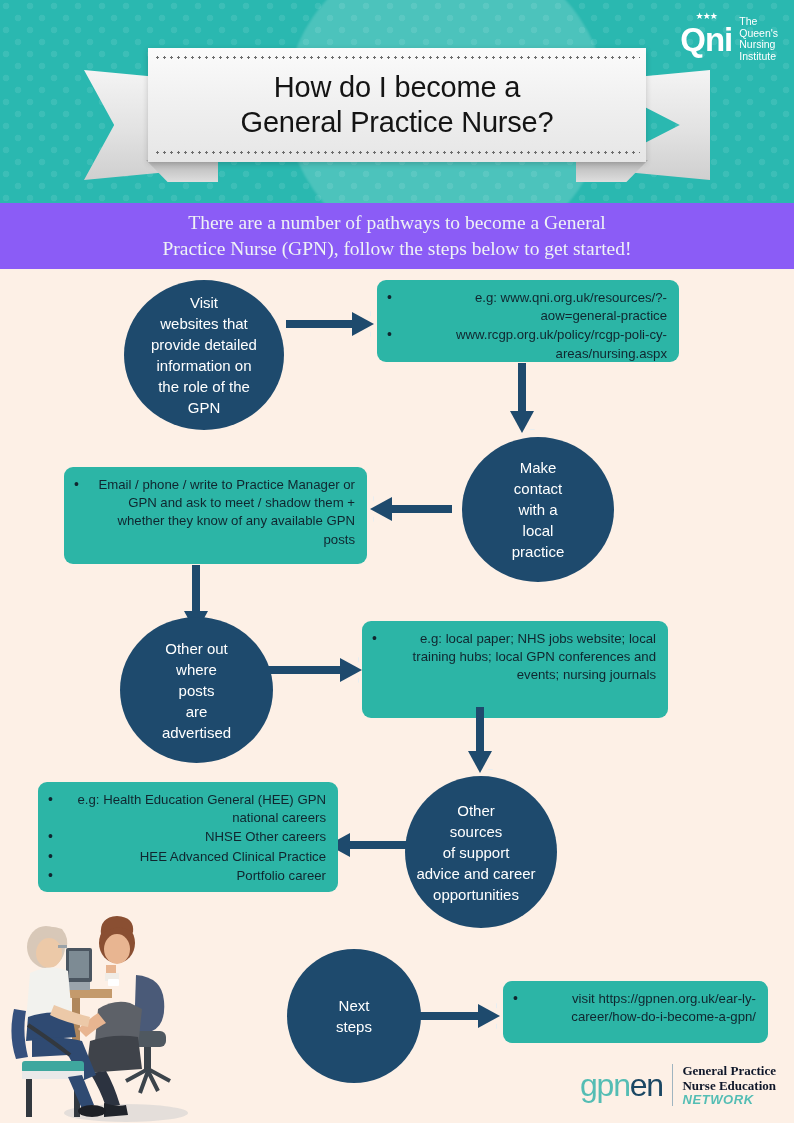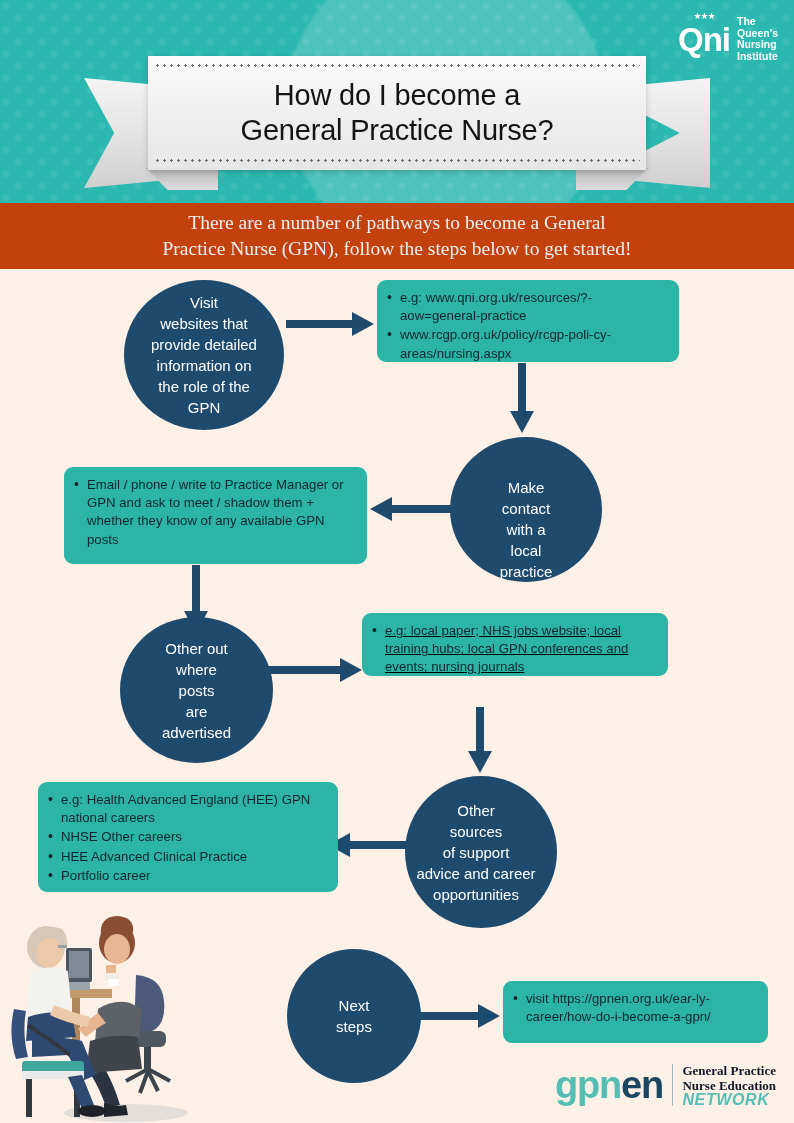--- a/index.html
+++ b/index.html
@@ -40,26 +40,26 @@
   #qni-mark { position:relative; }
   #qni-crown {
     position:absolute; left:50%; top:-1px; transform:translateX(-50%);
     font-size:9px; line-height:9px; letter-spacing:-1px;
   }
   #qni-wordmark {
     font-size:33px; font-weight:bold; line-height:36px;
     letter-spacing:-1px; padding-top:9px;
   }
   #qni-tagline {
-    font-size:10.5px; line-height:11.6px; font-weight:bold;
+    font-size:10.5px; line-height:11.6px; font-weight:normal;
     padding-top:8px;
   }
 
   
-  #ribbon { position:absolute; left:84px; top:48px; width:626px; height:140px;margin-top:8px; }
+  #ribbon { position:absolute; left:84px; top:48px; width:626px; height:140px; }
   .ribbon-tail {
     position:absolute; top:22px; width:116px; height:110px;
     background:linear-gradient(180deg,#f4f4f4 0%,#e2e2e2 55%,#cfcfcf 100%);
   }
   #ribbon-tail-left {
     left:0;
     clip-path:polygon(0 0, 100% 10%, 100% 90%, 0 100%, 26% 50%);
     box-shadow:-1px 3px 5px rgba(0,0,0,0.22);
   }
   #ribbon-tail-right {
@@ -92,21 +92,21 @@
   #ribbon-dots-bottom { bottom:8px; }
   #ribbon-title {
     font-size:29px; line-height:35px; color:#141414;
     text-align:center; font-weight:normal; white-space:pre-line;
     letter-spacing:-0.2px;
   }
 
   
   #subtitle-band {
     position:absolute; left:0; top:203px; width:794px; height:66px;
-    background:#c2410c;
+    background:#8b5cf6;
     display:flex; align-items:center; justify-content:center;
   }
   #subtitle-text {
     font-family:"Liberation Serif", serif;
     font-size:19.5px; line-height:26px; color:#eef2f5;
     text-align:center; white-space:pre-line;
   }
 
   
   #flow { position:absolute; left:0; top:269px; width:794px; height:854px;padding-left:32px; }
@@ -119,20 +119,21 @@
   }
   .node-circle-label {
     color:#ffffff; text-align:center;
     font-size:15px; line-height:21px; white-space:pre-line;
   }
   .detail-box {
     position:absolute;
     background:#2cb5a6;
     border-radius:9px;
     padding:9px 12px 9px 10px;
+    text-align:right;
   }
   .detail-list { list-style:none; }
   .detail-list li {
     position:relative;
     color:#10262f;
     font-size:13.2px; line-height:18.2px;
     padding-left:13px; margin-bottom:1px;
   }
   .detail-list li::before {
     content:"\2022";
@@ -175,32 +176,32 @@
   #photo {
     position:absolute; left:6px; bottom:0; width:196px; height:210px;
   }
 
   
   #gpnen-logo {
     position:absolute; right:18px; bottom:16px;
     display:flex; align-items:center; gap:9px;
   }
   #gpnen-wordmark {
-    font-size:38px; line-height:38px; font-weight:bold; letter-spacing:-1.2px;
+    font-size:32px; line-height:38px; font-weight:normal; letter-spacing:-1.2px;
   }
   #gpnen-gpn { color:#54bdb4; }
   #gpnen-en  { color:#1b4763; }
   #gpnen-divider { width:1.5px; height:42px; background:#9fb4c0; }
   #gpnen-text { padding-top:1px; }
   .gpnen-line {
     font-family:"Liberation Serif", serif;
     font-size:13px; line-height:15px; font-weight:bold; color:#0f172a;
   }
   #gpnen-network {
-    font-size:16px; line-height:14px; font-weight:bold; font-style:italic;
+    font-size:13px; line-height:14px; font-weight:bold; font-style:italic;
     color:#54bdb4; letter-spacing:0.6px;
   }
 </style>
 </head>
 <body>
 
 <div id="header">
   <div id="header-pattern"></div>
   <div id="header-glow"></div>
 
@@ -257,21 +258,21 @@
       <li>www.rcgp.org.uk/policy/rcgp-poli-cy-areas/nursing.aspx</li>
     </ul>
   </div>
 
   <div class="arrow-v" style="left:516px; top:94px; height:70px;">
     <div class="shaft" style="height:50px;"></div>
     <div class="head"></div>
     <div class="ghost"></div>
   </div>
 
-  <div class="node-circle" style="left:450px; top:168px; width:152px; height:145px;align-items:flex-end;">
+  <div class="node-circle" style="left:462px; top:168px; width:152px; height:145px;">
     <div class="node-circle-label">Make
 contact
 with a
 local
 practice</div>
   </div>
 
   <div class="arrow-h left" style="left:370px; top:234px; width:82px;">
     <div class="shaft" style="left:18px; width:64px;"></div>
     <div class="head"></div>
@@ -297,21 +298,21 @@
 are
 advertised</div>
   </div>
 
   <div class="arrow-h right" style="left:250px; top:395px; width:112px;">
     <div class="shaft" style="width:94px;"></div>
     <div class="head"></div>
     <div class="ghost"></div>
   </div>
 
-  <div class="detail-box" style="left:362px; top:344px; width:306px; height:63px;text-decoration:underline;">
+  <div class="detail-box" style="left:362px; top:352px; width:306px; height:97px;">
     <ul class="detail-list">
       <li>e.g: local paper; NHS jobs website; local training hubs; local GPN conferences and events; nursing journals</li>
     </ul>
   </div>
 
   <div class="arrow-v" style="left:474px; top:438px; height:66px;">
     <div class="shaft" style="height:46px;"></div>
     <div class="head"></div>
     <div class="ghost"></div>
   </div>
@@ -325,21 +326,21 @@
   </div>
 
   <div class="arrow-h left" style="left:328px; top:570px; width:86px;">
     <div class="shaft" style="left:18px; width:68px;"></div>
     <div class="head"></div>
     <div class="ghost"></div>
   </div>
 
   <div class="detail-box" style="left:38px; top:513px; width:300px; height:110px;">
     <ul class="detail-list">
-      <li>e.g: Health Advanced England (HEE) GPN national careers</li>
+      <li>e.g: Health Education General (HEE) GPN national careers</li>
       <li>NHSE Other careers</li>
       <li>HEE Advanced Clinical Practice</li>
       <li>Portfolio career</li>
     </ul>
   </div>
 
   <div class="node-circle" style="left:287px; top:680px; width:134px; height:134px;">
     <div class="node-circle-label">Next
 steps</div>
   </div>

